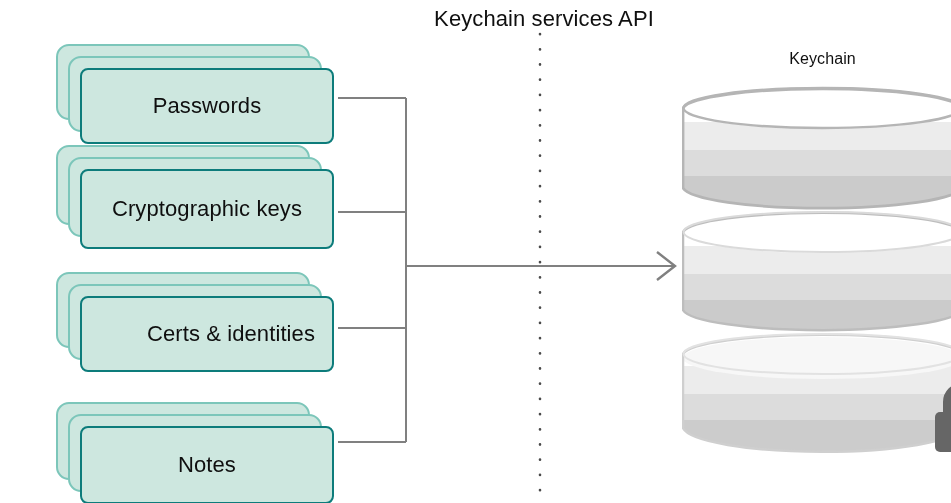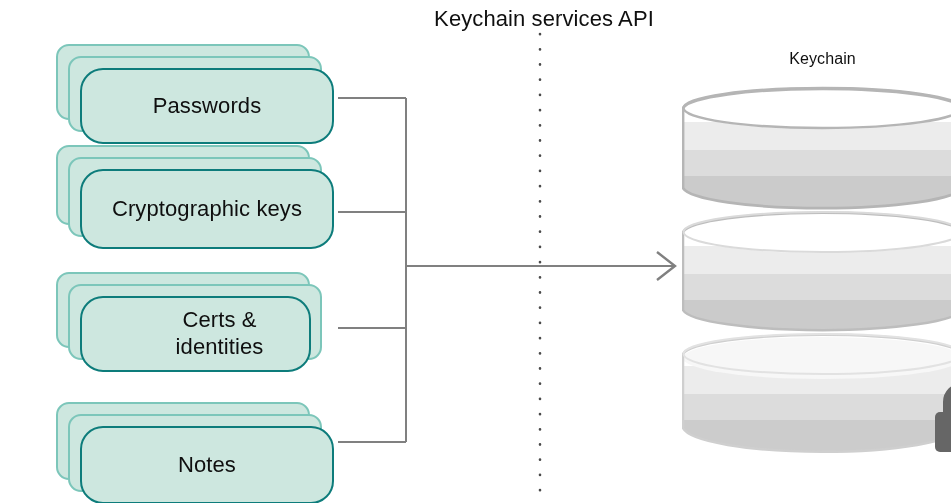--- a/index.html
+++ b/index.html
@@ -56,21 +56,21 @@
     background: #cde7df;
     border-radius: 13px;
   }
   .card-front {
     position: absolute;
     box-sizing: border-box;
     left: 24px;
     top: 24px;
     border: 2.5px solid #0d7c7b;
     background: #cde7df;
-    border-radius: 23px;
+    border-radius: 8px;
     display: flex;
     align-items: center;
     justify-content: center;
   }
   .card-label {
     font-size: 22px;
     color: #0f0f0f;
     text-align: center;
     line-height: 1.22;
     letter-spacing: 0.1px;
@@ -123,21 +123,21 @@
     <div class="card-back" style="left:0px; top:0px; width:254px; height:80px;"></div>
     <div class="card-back" style="left:12px; top:12px; width:254px; height:80px;"></div>
     <div class="card-front" style="width:254px; height:80px;">
       <span class="card-label">Cryptographic keys</span>
     </div>
   </div>
 
   <div class="stack" style="top:272px; height:100px;">
     <div class="card-back" style="left:0px; top:0px; width:254px; height:76px;"></div>
     <div class="card-back" style="left:12px; top:12px; width:254px; height:76px;"></div>
-    <div class="card-front" style="width:231px; height:76px;padding-left:48px;">
+    <div class="card-front" style="width:254px; height:76px;padding-left:48px;">
       <span class="card-label">Certs &amp; identities</span>
     </div>
   </div>
 
   <div class="stack" style="top:402px; height:116px;">
     <div class="card-back" style="left:0px; top:0px; width:254px; height:78px;"></div>
     <div class="card-back" style="left:12px; top:12px; width:254px; height:78px;"></div>
     <div class="card-front" style="width:254px; height:78px;">
       <span class="card-label">Notes</span>
     </div>

